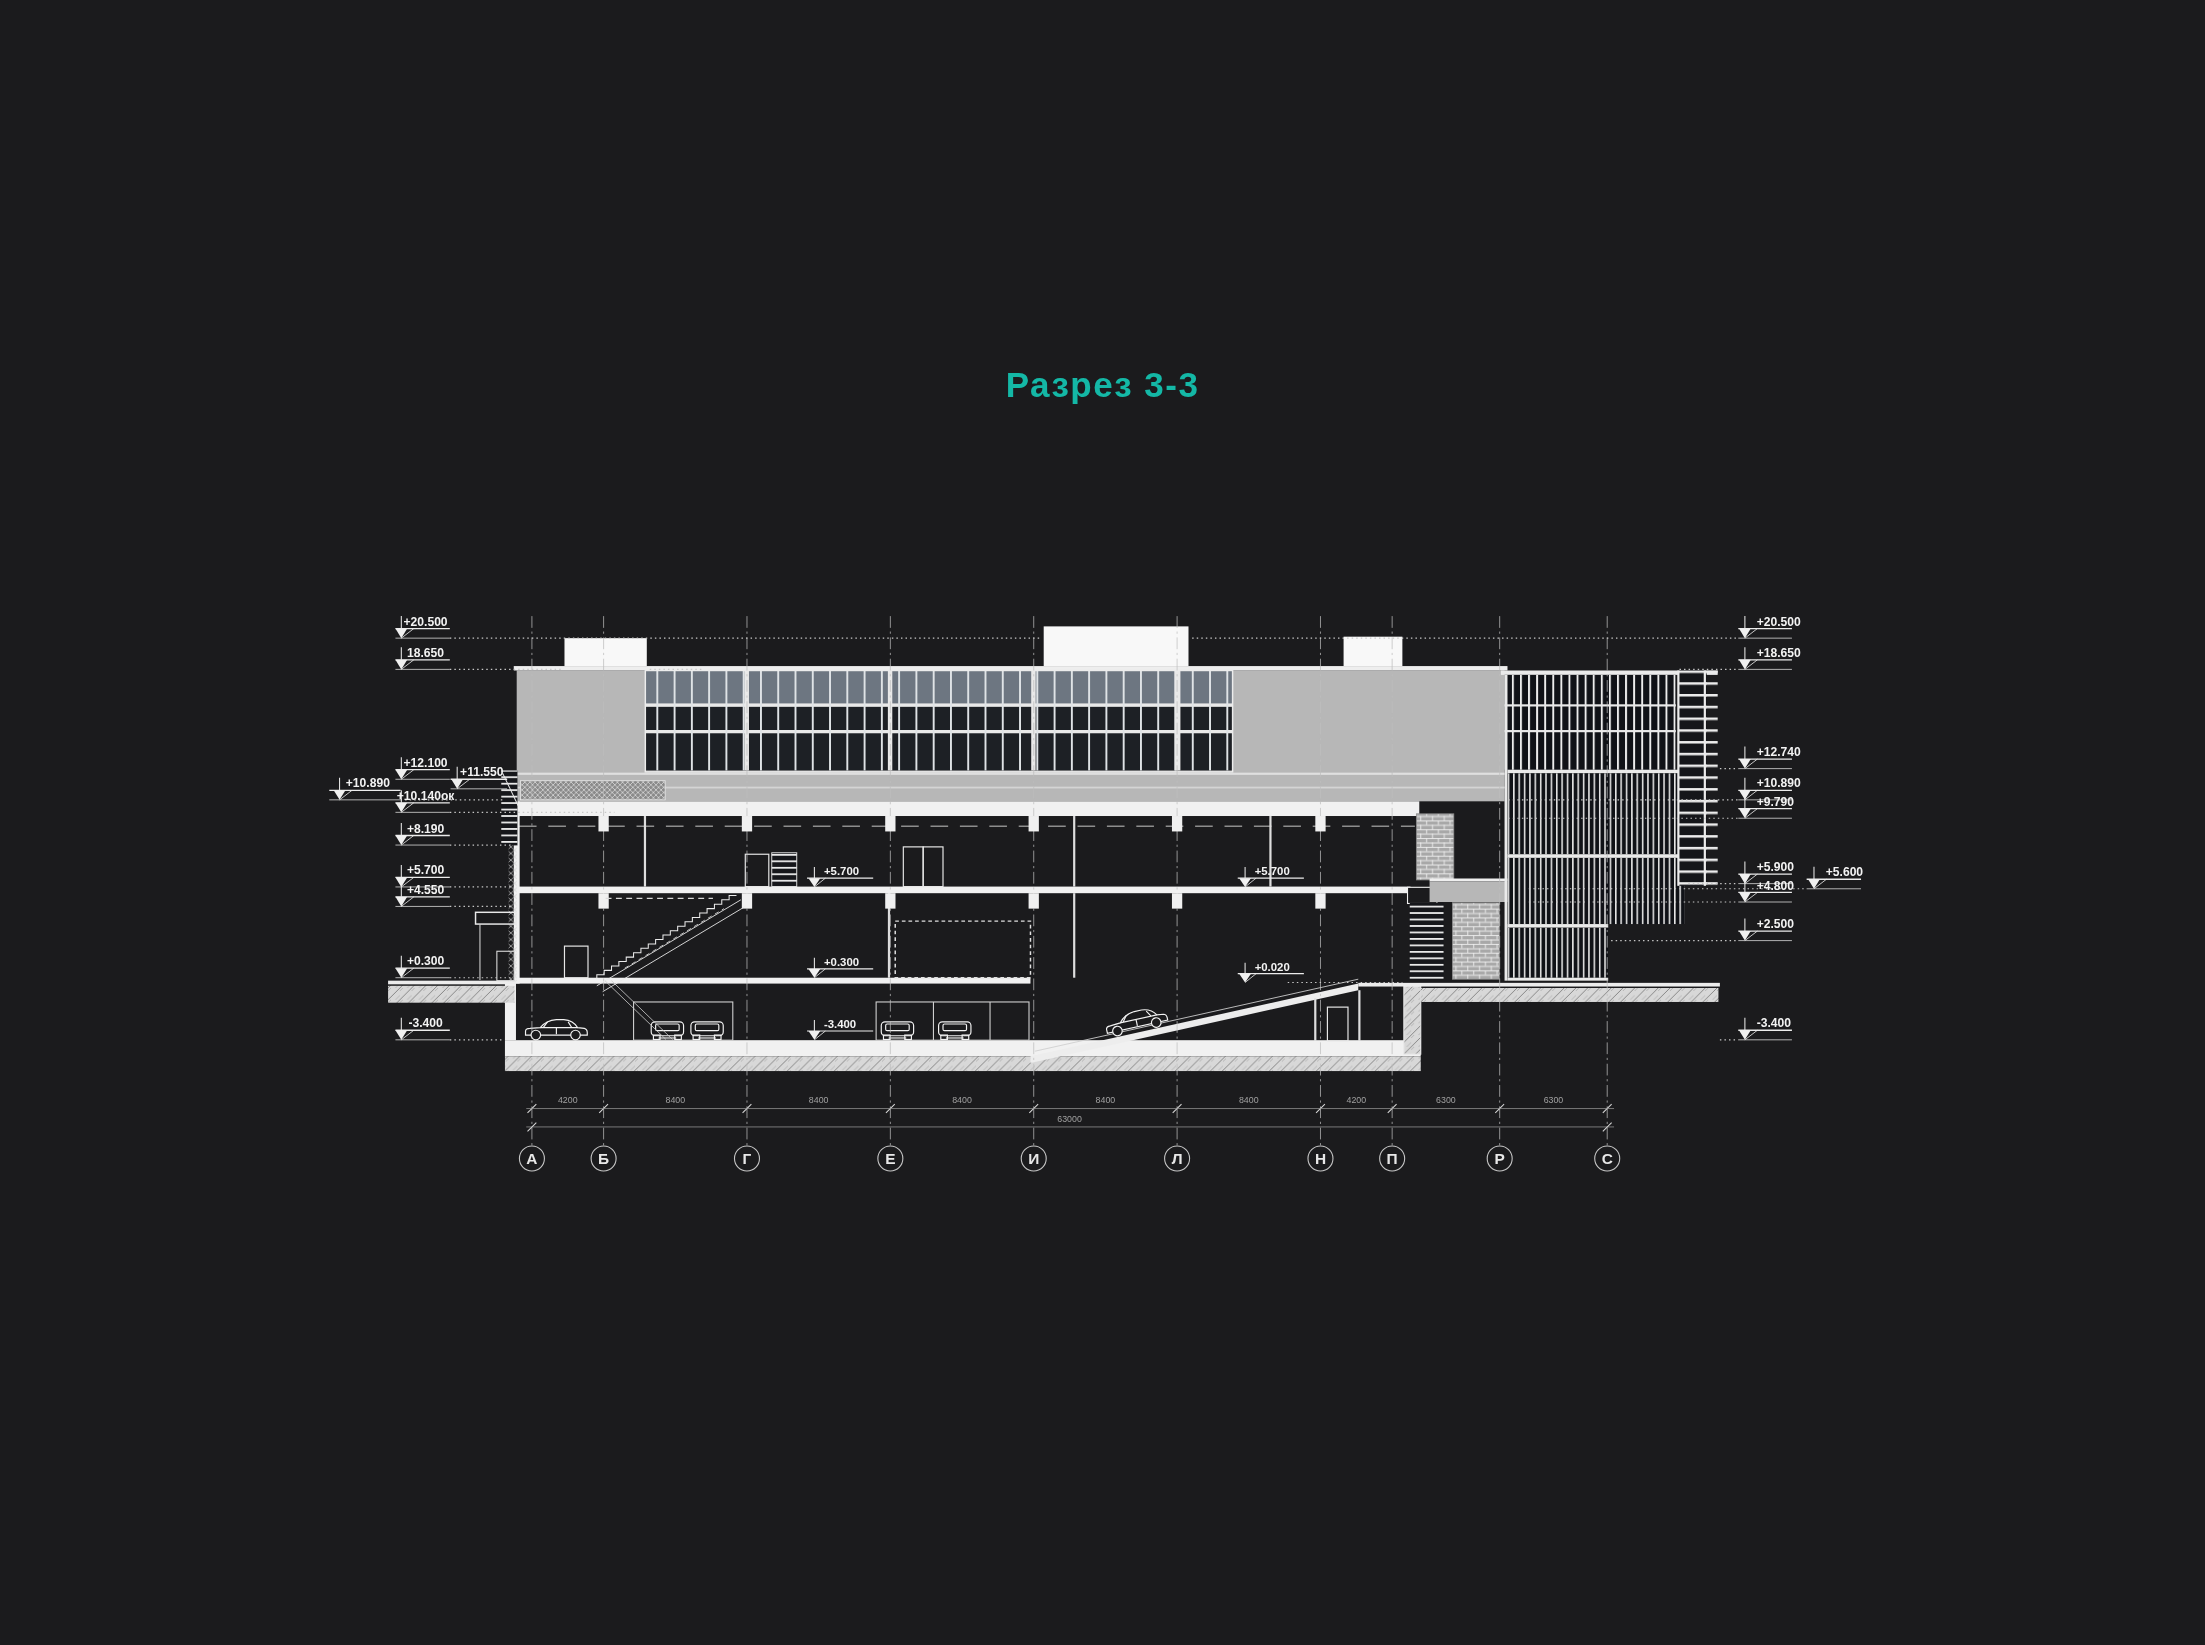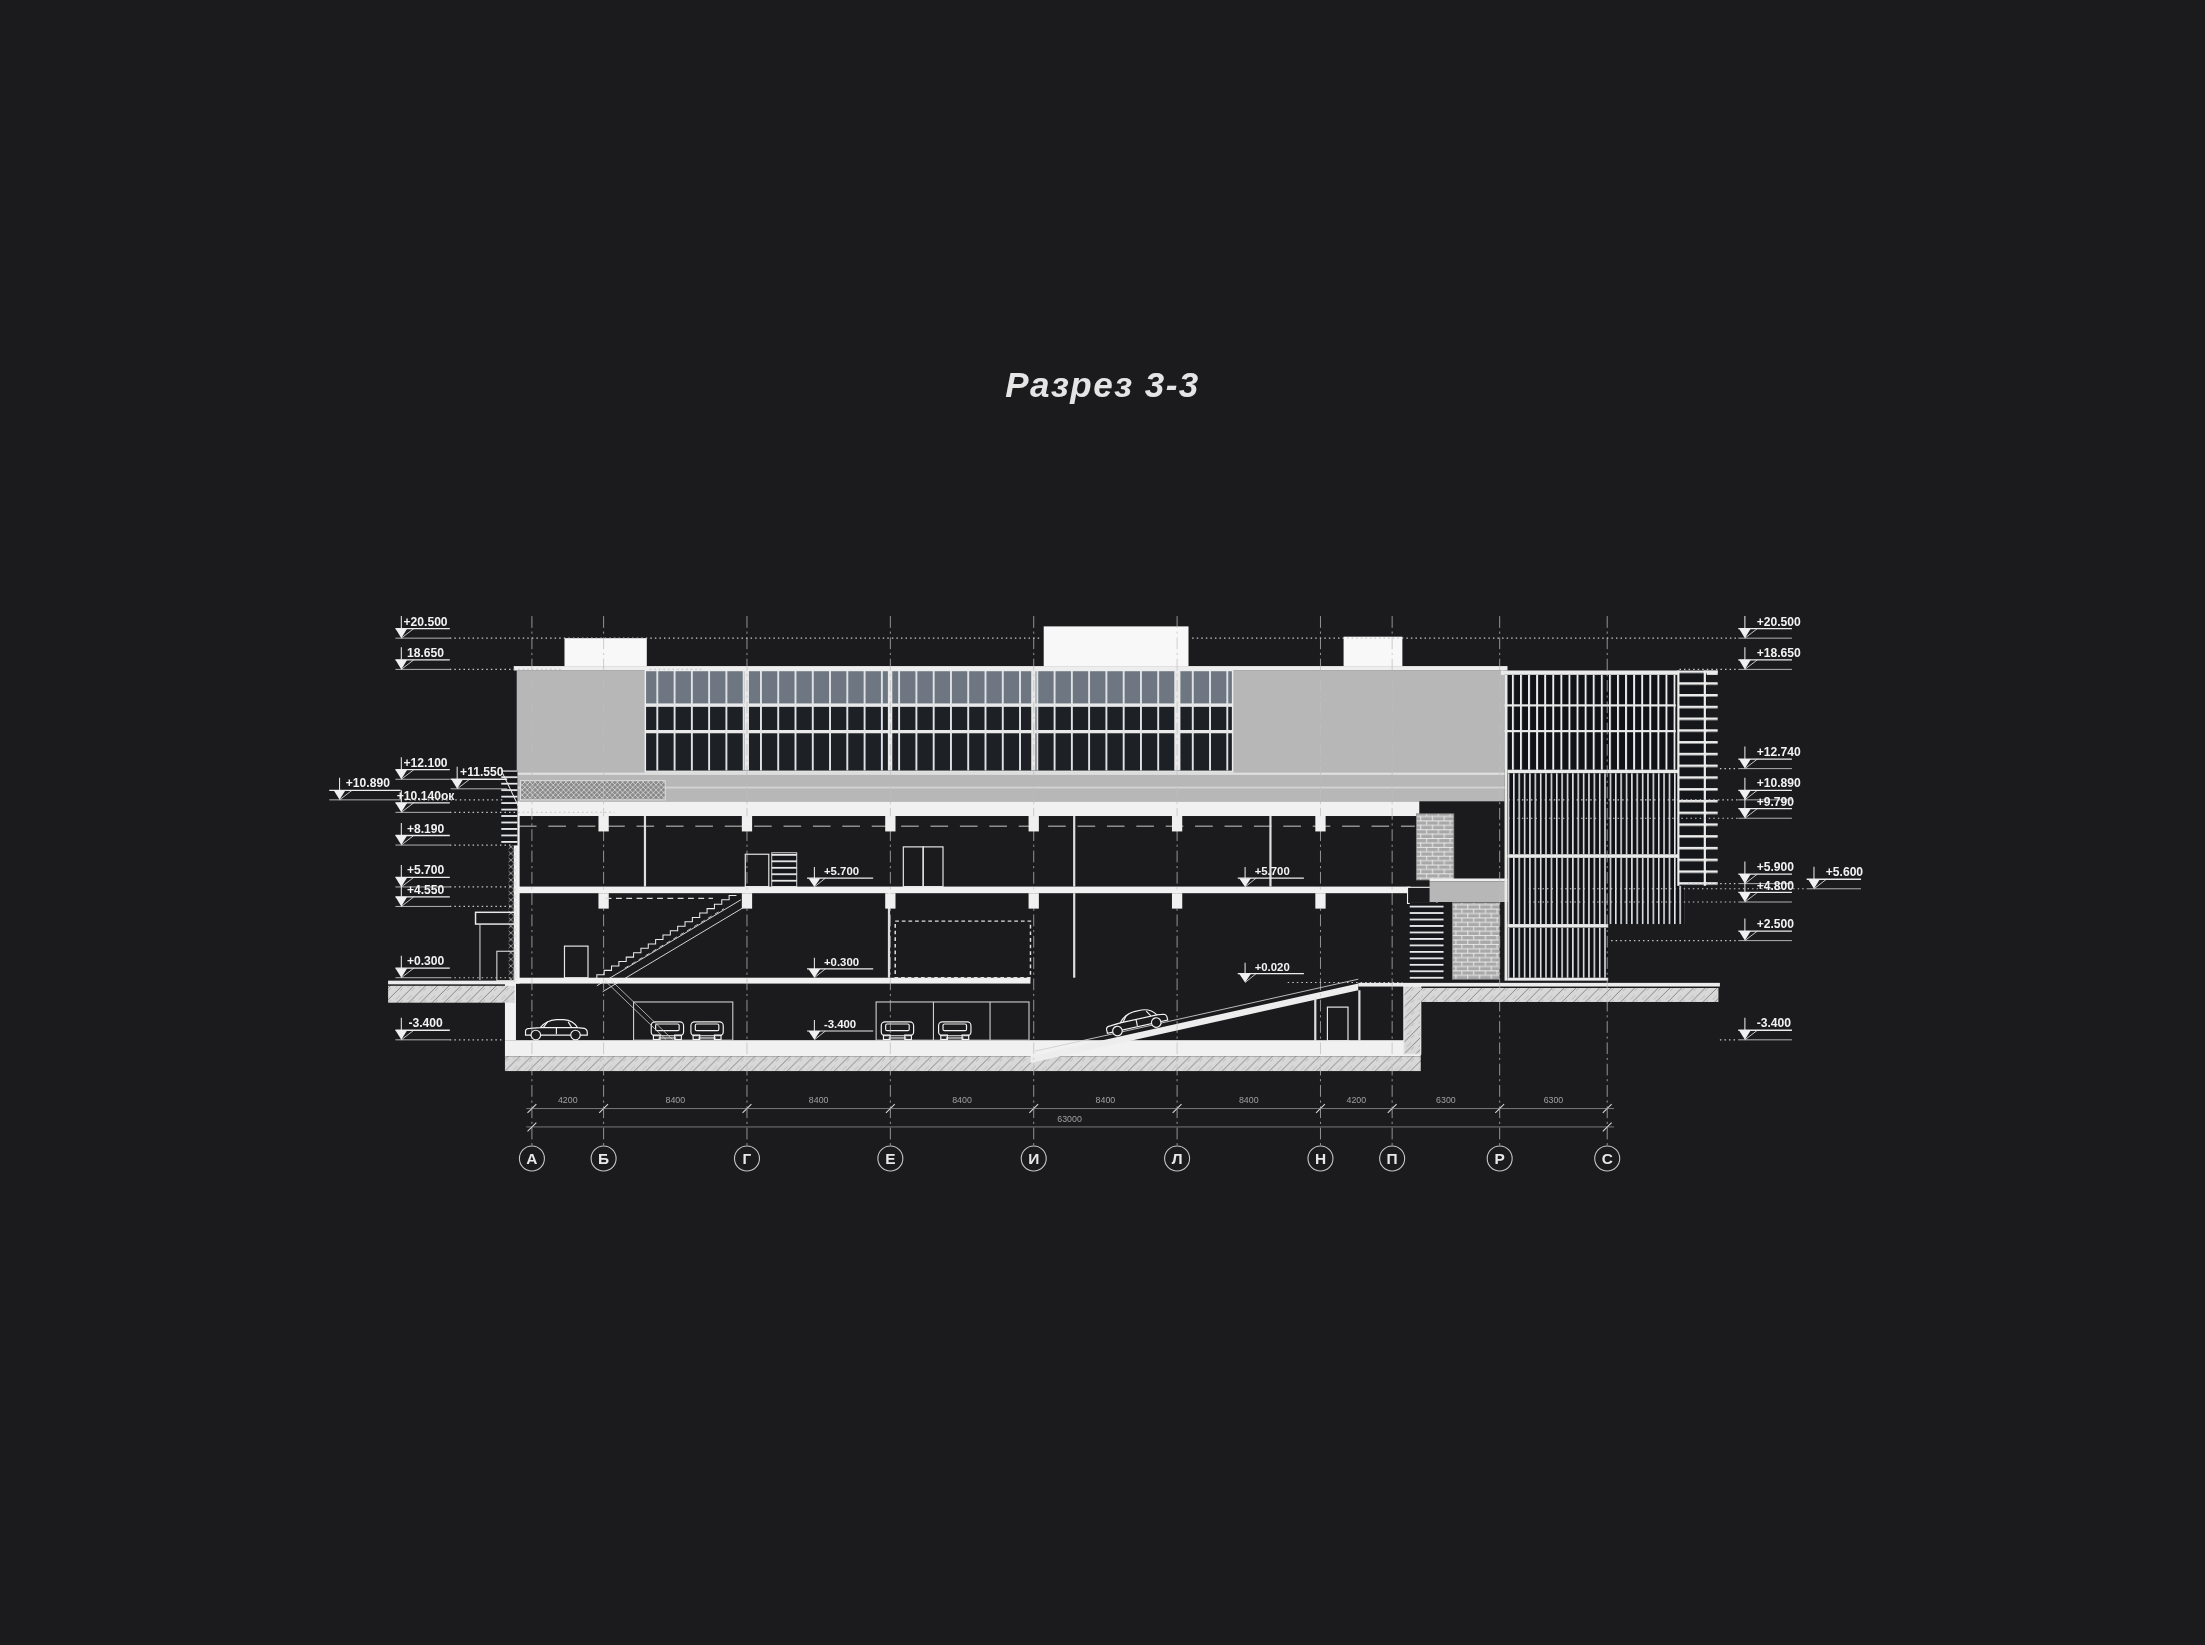--- a/index.html
+++ b/index.html
@@ -1,19 +1,19 @@
 <!DOCTYPE html>
 <html style="font-size:11.8px"><head>
 <meta charset="utf-8">
 <style>
   html,body{margin:0;padding:0;background:#121214;}
   #stage{position:relative;width:2205px;height:1646px;background:#1b1b1d;overflow:hidden;
          font-family:"Liberation Sans",sans-serif;}
-  #title{position:absolute;top:365px;left:0;width:100%;text-align:center;color:#e5e5e5;
-         font-size:35px;font-weight:700;letter-spacing:1.5px;font-style:italic;}
+  #title{position:absolute;top:365px;left:0;width:100%;text-align:center;color:#14b8a6;
+         font-size:35px;font-weight:700;letter-spacing:1.5px;}
   svg{position:absolute;left:0;top:0;}
   text{font-family:"Liberation Sans",sans-serif;}
 </style>
 </head>
 <body>
 
 <div id="stage">
   <div id="title">Разрез 3-3</div>
 
   <svg id="dwg" viewBox="0 0 3000 2239" width="2205" height="1646">

